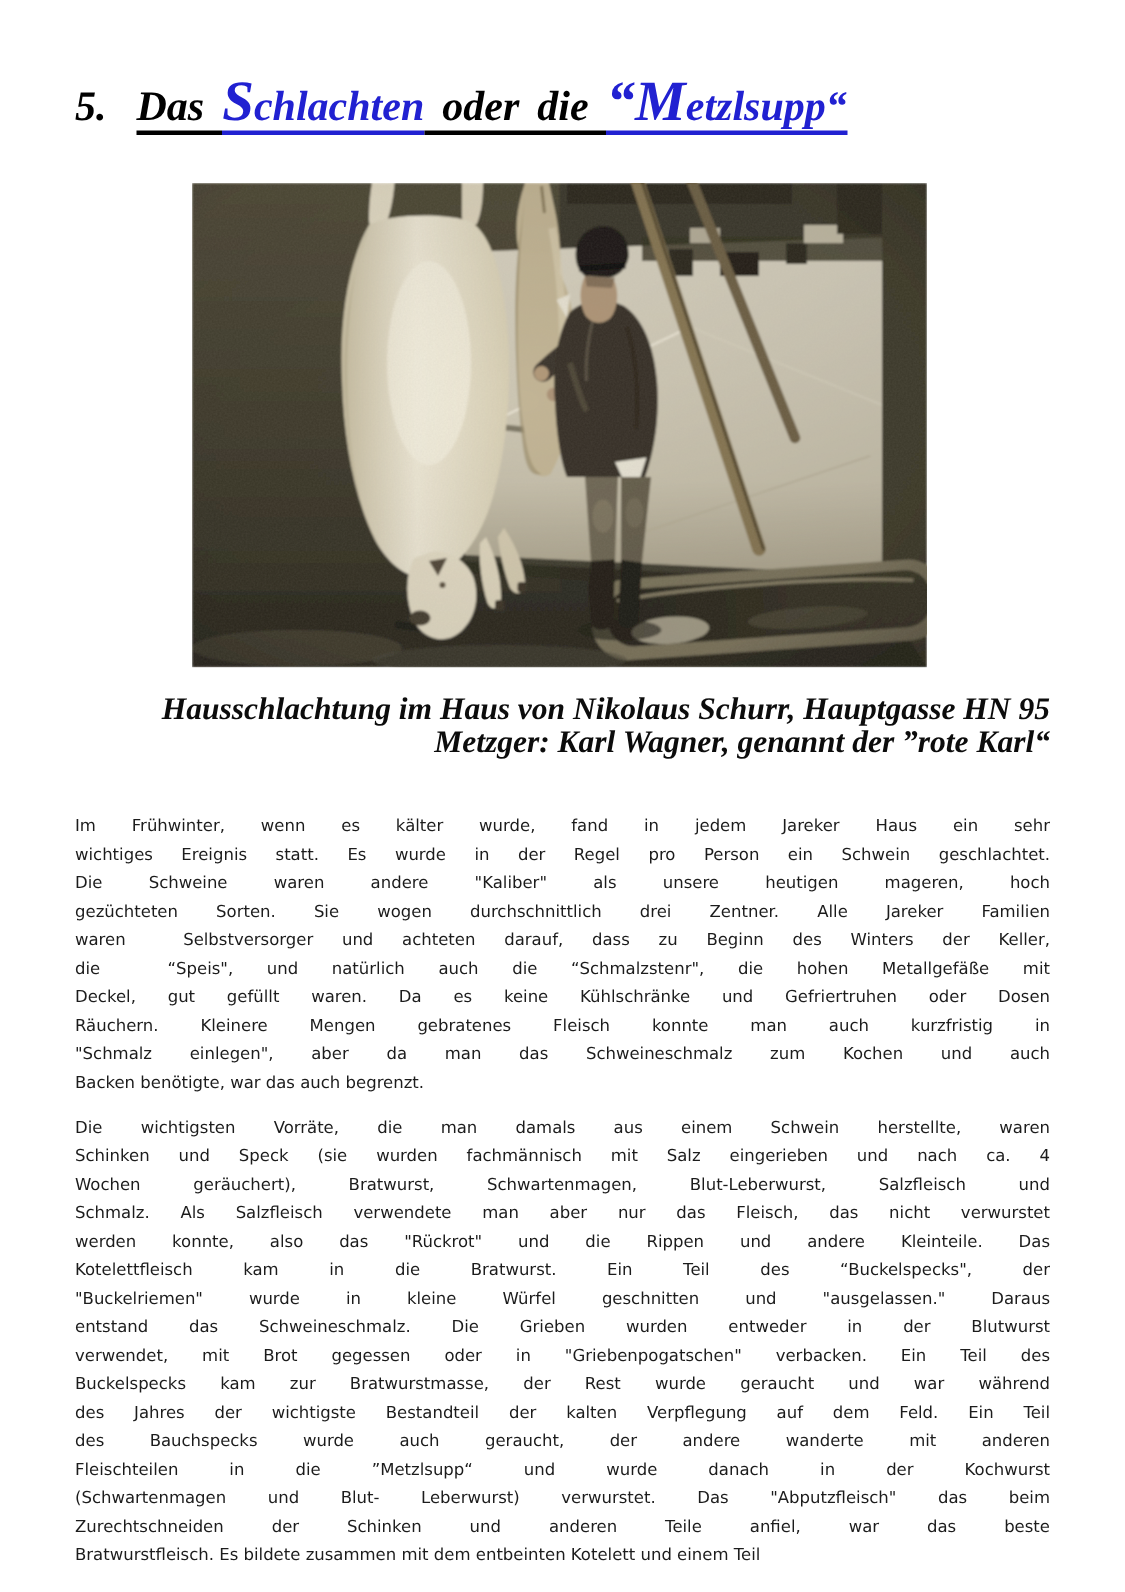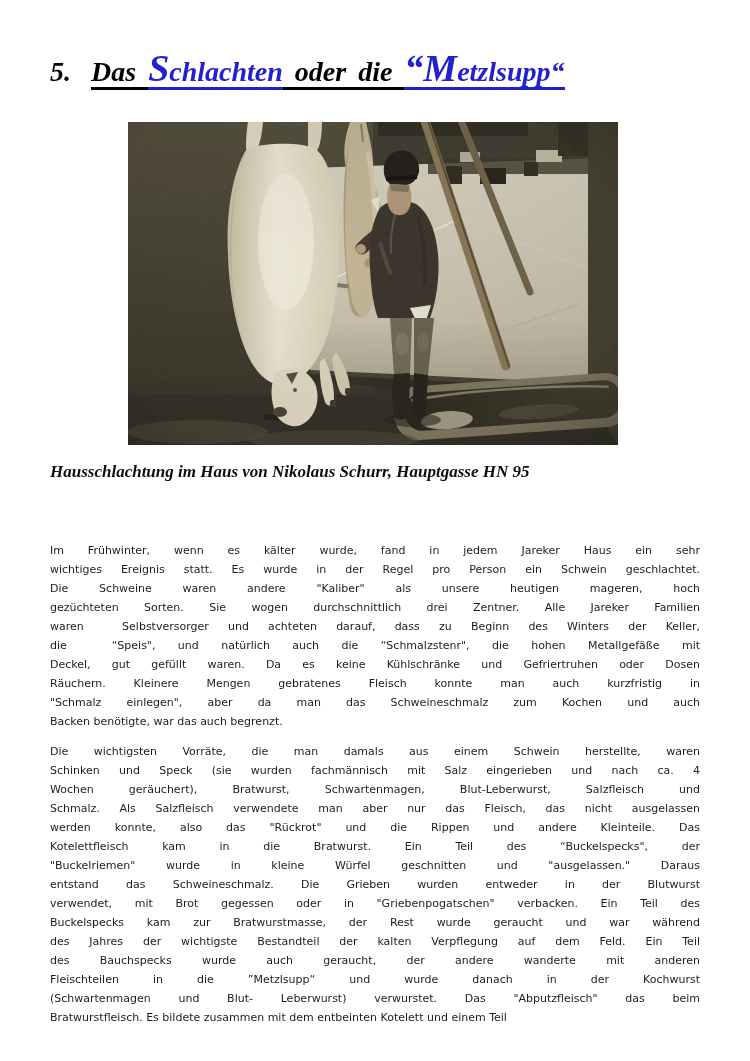--- a/index.html
+++ b/index.html
@@ -13,23 +13,23 @@
          font-size:28px;line-height:40px;word-spacing:5px;color:#000;}
   .tnum{margin-right:20px;}
   .tseg{border-bottom:3px solid;}
   .tbig{font-size:38px;line-height:1;}
 
   
   .photo{position:absolute;left:128px;top:122px;width:490px;height:323px;overflow:hidden;}
   .photo svg{display:block;width:100%;height:100%;}
 
   
-  .caption{position:absolute;left:50px;top:461px;width:650px;text-align:left;
+  .caption{position:absolute;left:50px;top:461px;width:650px;text-align:right;
            font-family:"Liberation Serif",serif;font-weight:bold;font-style:italic;
-           font-size:17px;line-height:22px;color:#0c0c0c;}
+           font-size:21px;line-height:22px;color:#0c0c0c;}
 
   
   .bodytext{position:absolute;left:50px;top:541px;width:650px;height:520px;overflow:hidden;
             font-size:11px;line-height:19px;color:#1c1c1c;}
   .para{margin:0 0 11px 0;}
   .line{text-align:justify;text-align-last:justify;white-space:pre-wrap;}
   .line.last{text-align-last:left;}
 </style>
 </head>
 <body>
@@ -196,47 +196,49 @@
 
         <rect x="0" y="0" width="490" height="323" fill="url(#vig)"></rect>
       </g>
 
       <rect x="0" y="0" width="490" height="323" filter="url(#grain)" opacity="0.2"></rect>
     </svg>
   </div>
 
   <div class="caption">
     <div>Hausschlachtung im Haus von Nikolaus Schurr, Hauptgasse HN 95</div>
+    <div>Metzger: Karl Wagner, genannt der ”rote Karl“</div>
   </div>
 
   <div class="bodytext" id="body-text">
       <div class="para">
         <div class="line">Im Frühwinter, wenn es kälter wurde, fand in jedem Jareker Haus ein sehr</div>
         <div class="line">wichtiges Ereignis statt. Es wurde in der Regel pro Person ein Schwein geschlachtet.</div>
         <div class="line">Die Schweine waren andere "Kaliber" als unsere heutigen mageren, hoch</div>
         <div class="line">gezüchteten Sorten. Sie wogen durchschnittlich drei Zentner. Alle Jareker Familien</div>
         <div class="line">waren  Selbstversorger und achteten darauf, dass zu Beginn des Winters der Keller,</div>
         <div class="line">die  “Speis", und natürlich auch die “Schmalzstenr", die hohen Metallgefäße mit</div>
         <div class="line">Deckel, gut gefüllt waren. Da es keine Kühlschränke und Gefriertruhen oder Dosen</div>
         <div class="line">Räuchern. Kleinere Mengen gebratenes Fleisch konnte man auch kurzfristig in</div>
         <div class="line">"Schmalz einlegen", aber da man das Schweineschmalz zum Kochen und auch</div>
         <div class="line last">Backen benötigte, war das auch begrenzt.</div>
       </div>
       <div class="para">
         <div class="line">Die wichtigsten Vorräte, die man damals aus einem Schwein herstellte, waren</div>
         <div class="line">Schinken und Speck (sie wurden fachmännisch mit Salz eingerieben und nach ca. 4</div>
         <div class="line">Wochen geräuchert), Bratwurst, Schwartenmagen, Blut-Leberwurst, Salzfleisch und</div>
-        <div class="line">Schmalz. Als Salzfleisch verwendete man aber nur das Fleisch, das nicht ausgelassen</div>
+        <div class="line">Schmalz. Als Salzfleisch verwendete man aber nur das Fleisch, das nicht verwurstet</div>
         <div class="line">werden konnte, also das "Rückrot" und die Rippen und andere Kleinteile. Das</div>
         <div class="line">Kotelettfleisch kam in die Bratwurst. Ein Teil des “Buckelspecks", der</div>
         <div class="line">"Buckelriemen" wurde in kleine Würfel geschnitten und "ausgelassen." Daraus</div>
         <div class="line">entstand das Schweineschmalz. Die Grieben wurden entweder in der Blutwurst</div>
         <div class="line">verwendet, mit Brot gegessen oder in "Griebenpogatschen" verbacken. Ein Teil des</div>
         <div class="line">Buckelspecks kam zur Bratwurstmasse, der Rest wurde geraucht und war während</div>
         <div class="line">des Jahres der wichtigste Bestandteil der kalten Verpflegung auf dem Feld. Ein Teil</div>
         <div class="line">des Bauchspecks wurde auch geraucht, der andere wanderte mit anderen</div>
         <div class="line">Fleischteilen in die ”Metzlsupp“ und wurde danach in der Kochwurst</div>
         <div class="line">(Schwartenmagen und Blut- Leberwurst) verwurstet. Das "Abputzfleisch" das beim</div>
+        <div class="line">Zurechtschneiden der Schinken und anderen Teile anfiel, war das beste</div>
         <div class="line last">Bratwurstfleisch. Es bildete zusammen mit dem entbeinten Kotelett und einem Teil</div>
       </div>
     </div>
 
 </div>
 
 </body></html>

